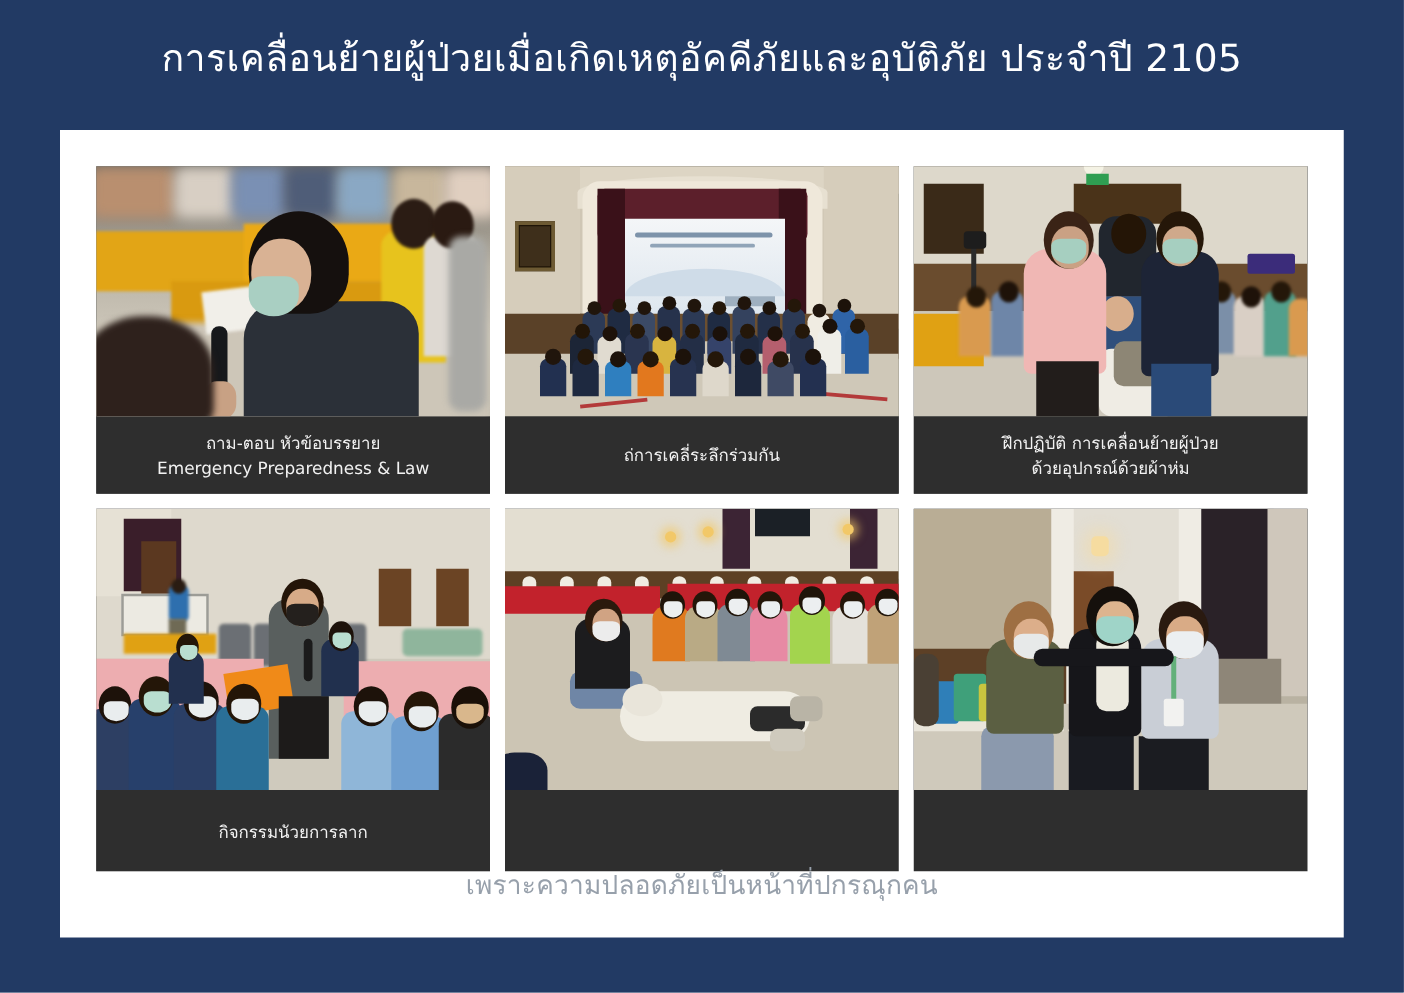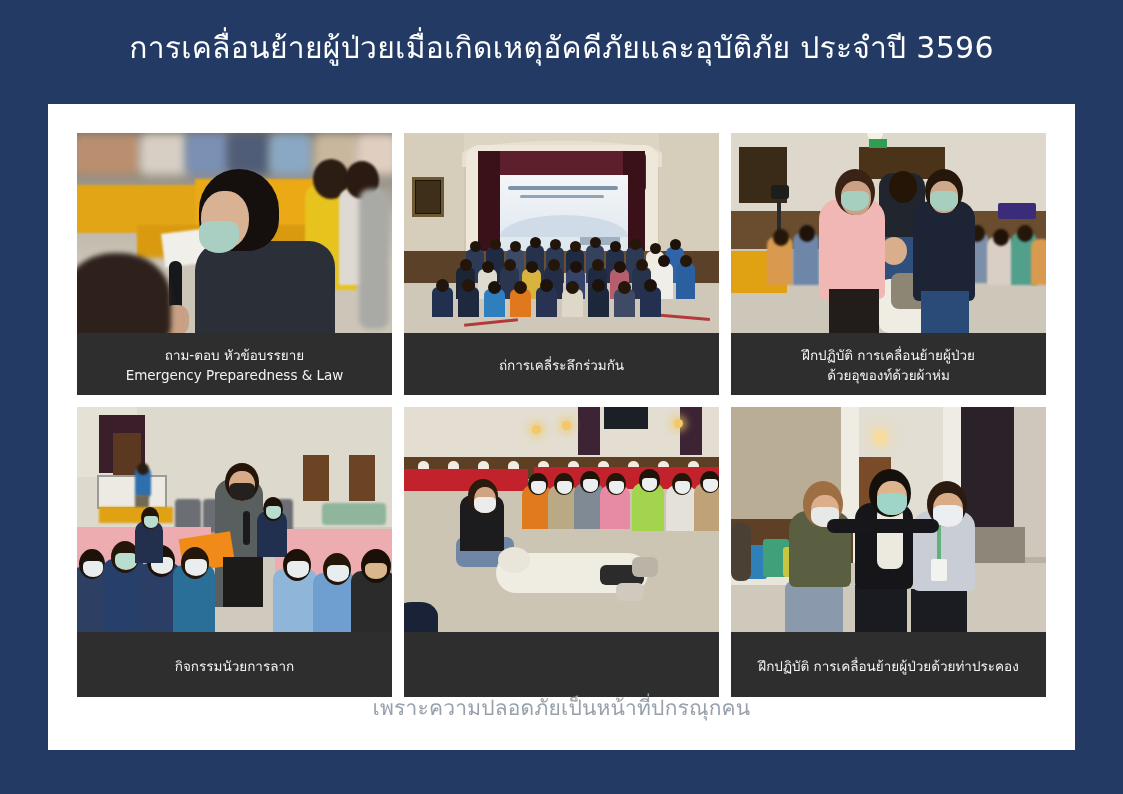--- a/index.html
+++ b/index.html
@@ -257,21 +257,21 @@
   .p6-lanyd   { position:absolute; left:206px; top:118px; width:4px; height:38px; background:#63b07a; }
   .p6-badge   { position:absolute; left:200px; top:152px; width:16px; height:22px; background:#f2f2f0; border-radius:2px; }
   .p6-pGryL   { position:absolute; left:180px; top:182px; width:56px; height:43px; background:#1b1c21; }
   .p6-arms    { position:absolute; left:96px; top:112px; width:112px; height:14px; background:#17171b; border-radius:8px; }
 </style>
 </head>
 <body>
 
 <div class="poster">
 
-  <div class="poster-title">การเคลื่อนย้ายผู้ป่วยเมื่อเกิดเหตุอัคคีภัยและอุบัติภัย  ประจำปี 3596</div>
+  <div class="poster-title">การเคลื่อนย้ายผู้ป่วยเมื่อเกิดเหตุอัคคีภัยและอุบัติภัย  ประจำปี 2105</div>
 
   <div class="panel">
     <div class="grid">
 
       <div class="card r1">
         <div class="photo">
           <div class="sc">
             <div class="p1-bg"></div>
             <div class="p1-aud blur3" style="left:-6px;width:70px;background:#b98f6f;"></div>
             <div class="p1-aud blur3" style="left:62px;width:50px;background:#d8cfc4;"></div>
@@ -444,21 +444,21 @@
             <div class="p3-pinkleg"></div>
             <div class="p3-navy"></div>
             <div class="p3-navyh"></div>
             <div class="p3-navyf"></div>
             <div class="p3-navym"></div>
             <div class="p3-navyleg"></div>
           </div>
         </div>
         <div class="caption">
           <span>ฝึกปฏิบัติ การเคลื่อนย้ายผู้ป่วย</span>
-          <span class="l2">ด้วยอุของท์ด้วยผ้าห่ม</span>
+          <span class="l2">ด้วยอุปกรณ์ด้วยผ้าห่ม</span>
         </div>
       </div>
 
       <div class="card r2">
         <div class="photo">
           <div class="sc">
             <div class="p4-bg"></div>
             <div class="p4-wall"></div>
             <div class="p4-arch1"></div>
             <div class="p4-curt"></div>
@@ -617,23 +617,19 @@
             <div class="p6-pOliveM"></div>
             <div class="p6-pBlkL"></div>
             <div class="p6-pBlkB"></div>
             <div class="p6-pBlkI"></div>
             <div class="p6-pBlkH"></div>
             <div class="p6-pBlkF"></div>
             <div class="p6-pBlkM"></div>
             <div class="p6-arms"></div>
           </div>
         </div>
-        <div class="caption">
-          <span>ฝึกปฏิบัติ การเคลื่อนย้ายผู้ป่วยด้วยท่าประคอง</span>
-
-        </div>
       </div>
 
     </div>
 
     <div class="footer-note">เพราะความปลอดภัยเป็นหน้าที่ปกรณุกคน</div>
   </div>
 </div>
 
 </body></html>

